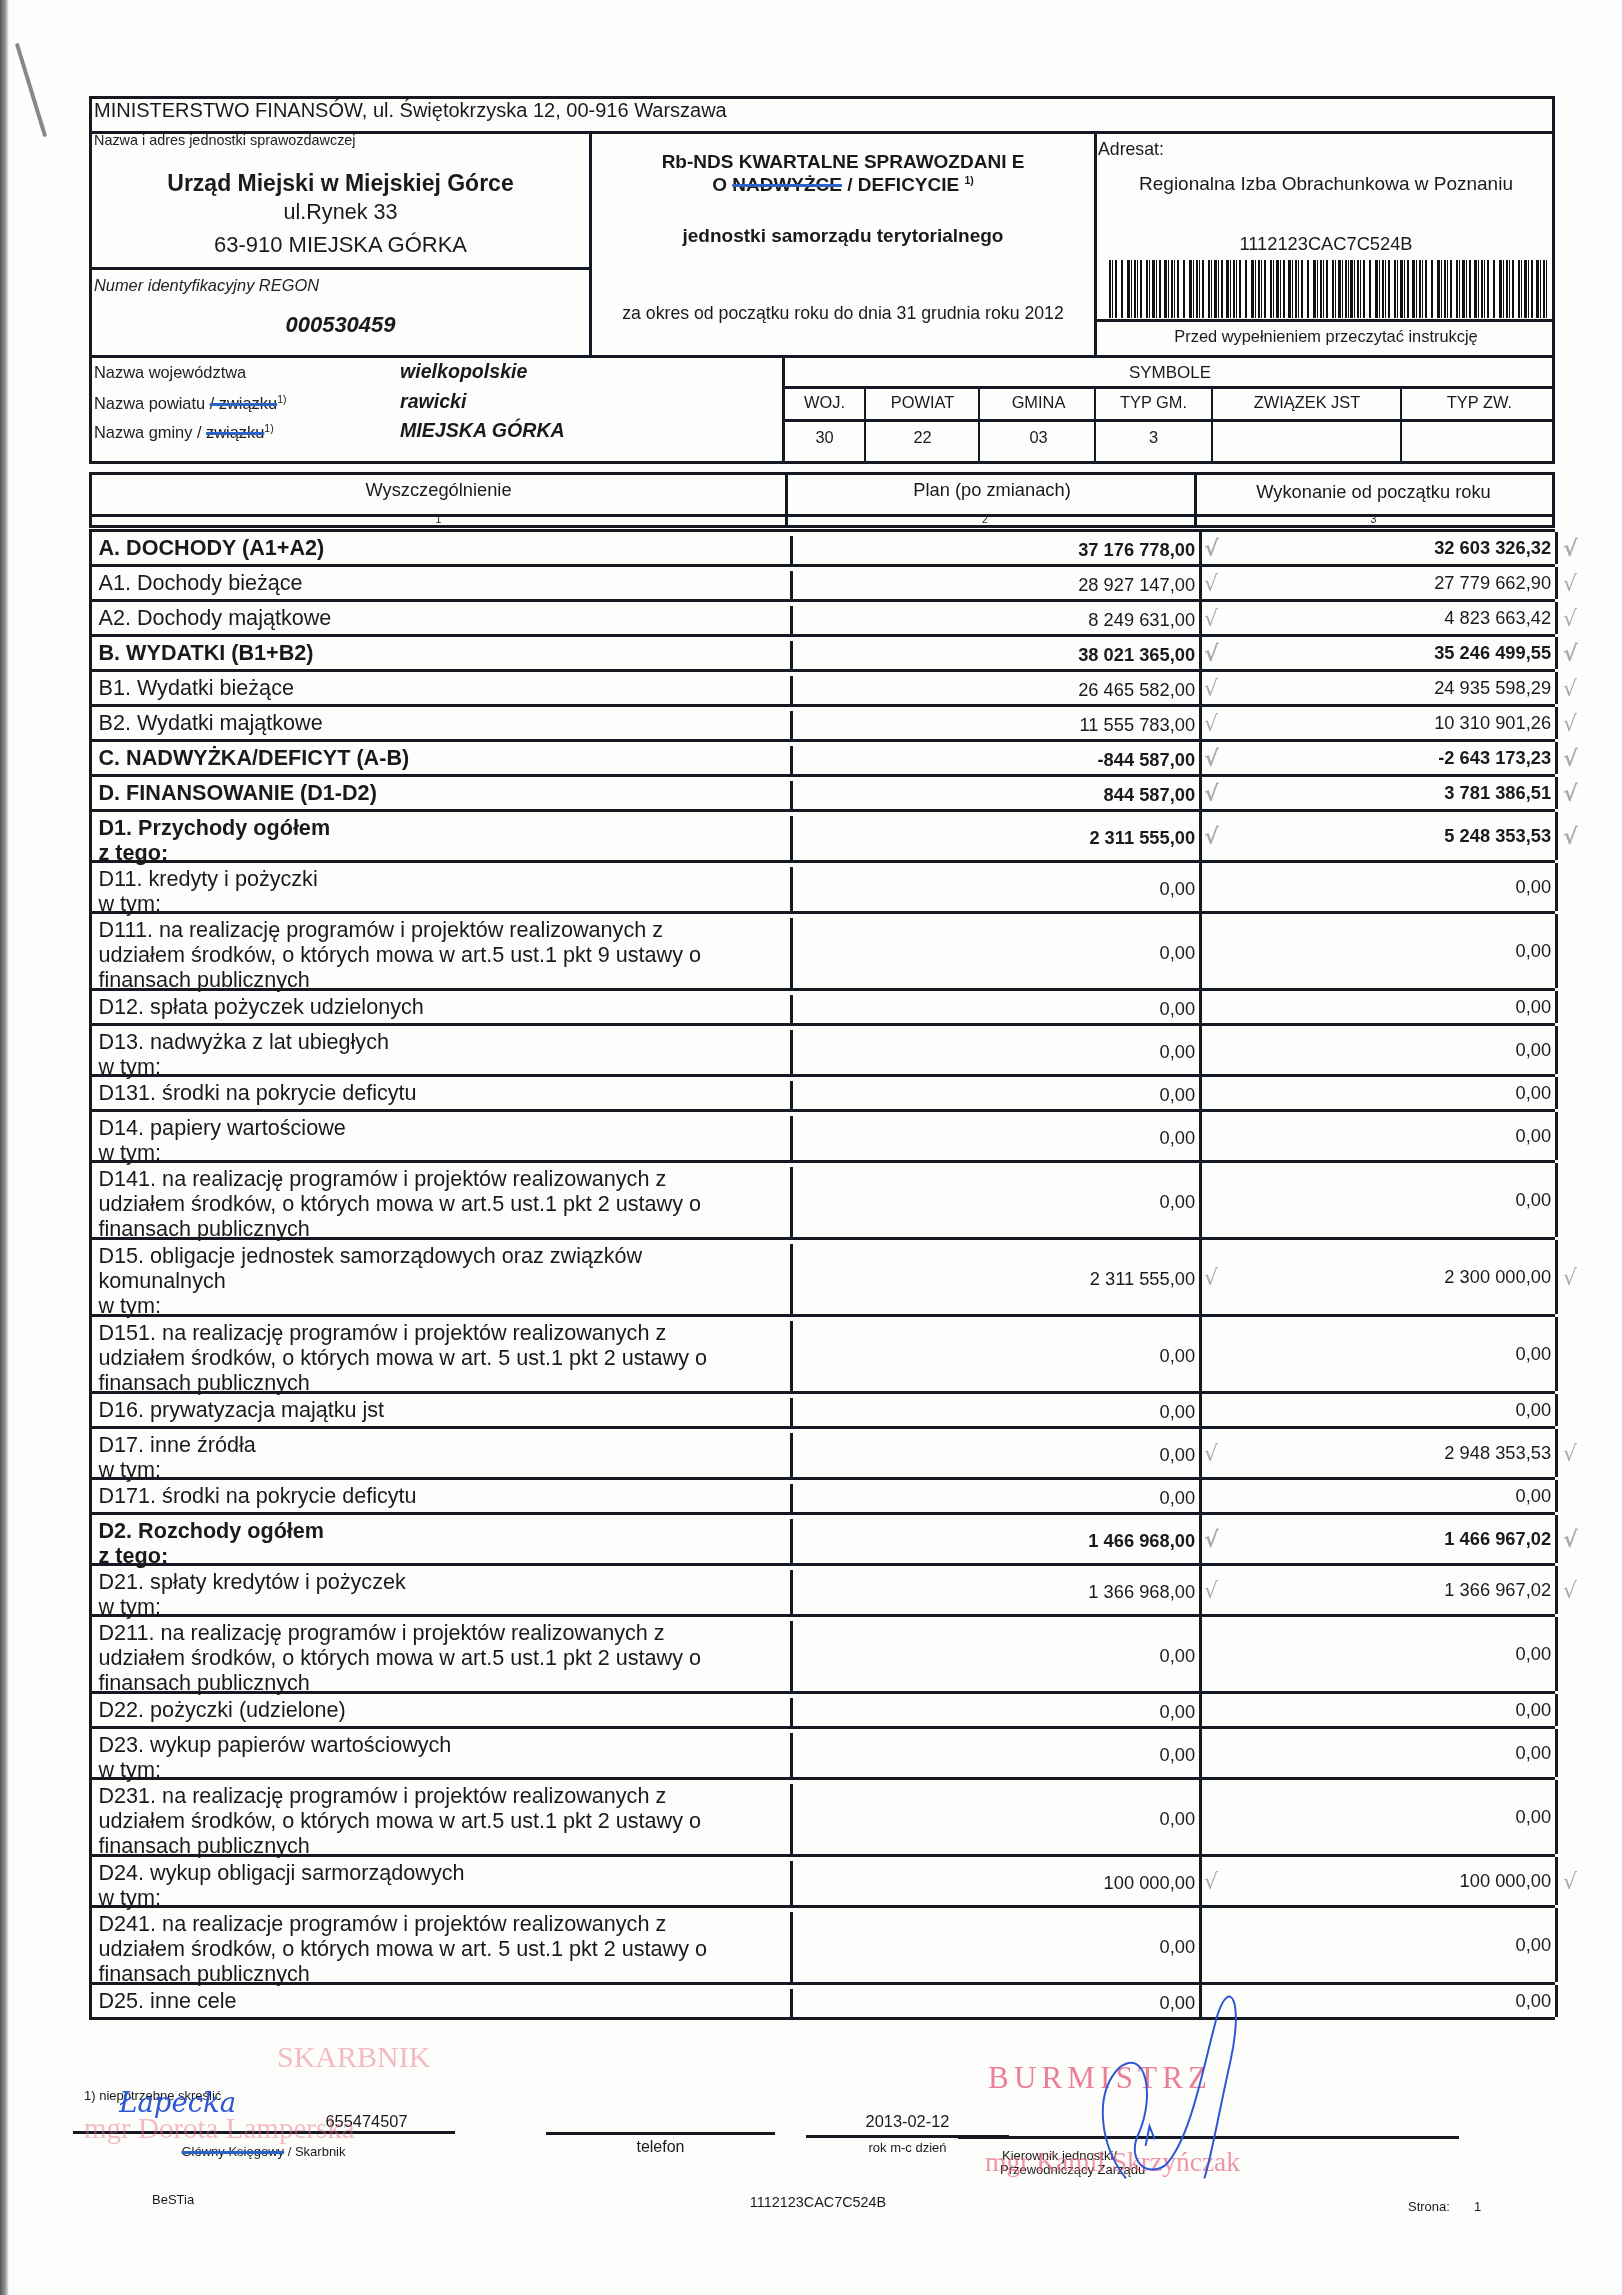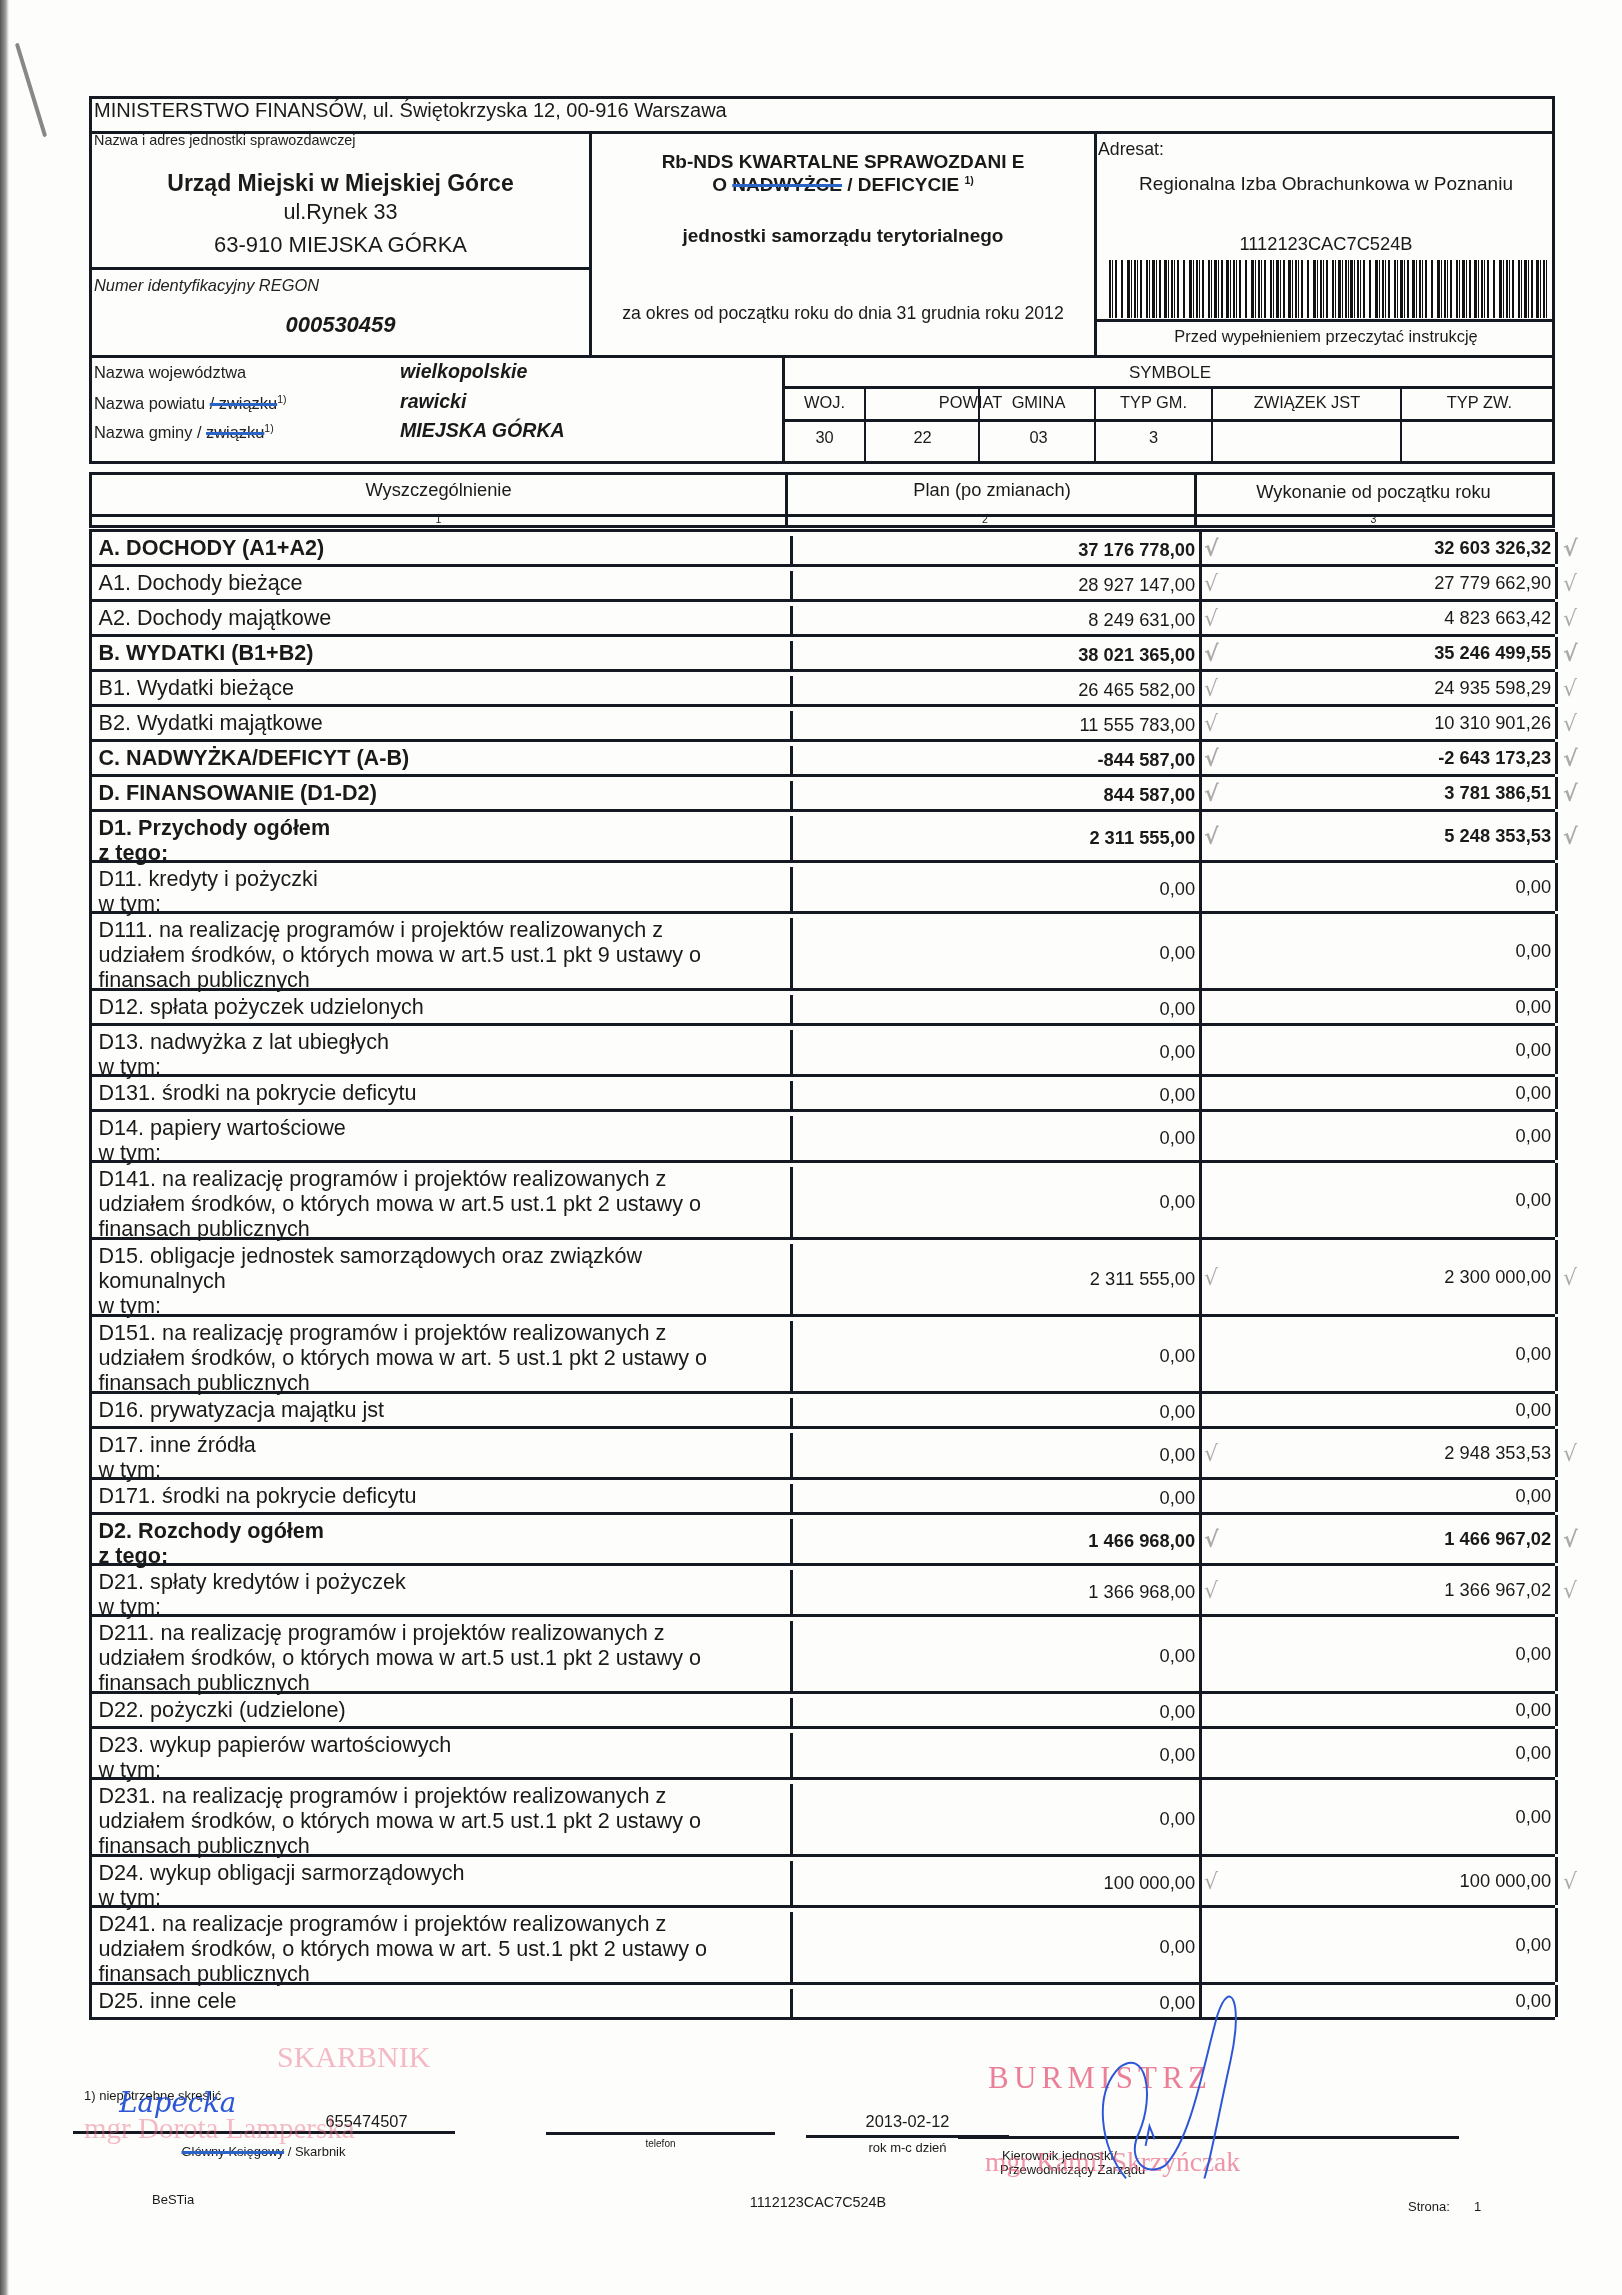--- a/index.html
+++ b/index.html
@@ -79,21 +79,21 @@
   <span>Nazwa gminy /</span> <span class="strike">związku</span><sup>1)</sup>
 </div>
 <div class="t bold ital" style="left:400px;top:420px;font-size:19.6px;">MIEJSKA GÓRKA</div>
 
 <div class="t center" style="left:785px;top:364px;width:770px;font-size:17px;">SYMBOLE</div>
 <div class="hline" style="left:782px;top:386px;width:773px;"></div>
 <div class="hline" style="left:782px;top:419px;width:773px;"></div>
 <div id="sym">
     <div class="t center" style="left: 785px; top: 393px; width: 79px; font-size: 16.4px;">WOJ.</div>
     <div class="t center" style="left: 785px; top: 428px; width: 79px; font-size: 16.4px;">30</div>
-    <div class="t center" style="left: 867px; top: 393px; width: 111px; font-size: 16.4px; margin-left: 48px;">POWIAT</div>
+    <div class="t center" style="left: 867px; top: 393px; width: 111px; font-size: 16.4px;">POWIAT</div>
     <div class="t center" style="left: 867px; top: 428px; width: 111px; font-size: 16.4px;">22</div>
     <div class="thin-v" style="left: 864px; top: 386px; height: 77px;"></div>
     <div class="t center" style="left: 982px; top: 393px; width: 113px; font-size: 16.4px;">GMINA</div>
     <div class="t center" style="left: 982px; top: 428px; width: 113px; font-size: 16.4px;">03</div>
     <div class="thin-v" style="left: 978px; top: 386px; height: 77px;"></div>
     <div class="t center" style="left: 1097px; top: 393px; width: 113px; font-size: 16.4px;">TYP GM.</div>
     <div class="t center" style="left: 1097px; top: 428px; width: 113px; font-size: 16.4px;">3</div>
     <div class="thin-v" style="left: 1094px; top: 386px; height: 77px;"></div>
     <div class="t center" style="left: 1214px; top: 393px; width: 186px; font-size: 16.4px;">ZWIĄZEK JST</div>
     <div class="t center" style="left: 1214px; top: 428px; width: 186px; font-size: 16.4px;"></div>
@@ -460,21 +460,21 @@
 <div class="hline" style="left:251px;top:2133px;width:0;"></div>
 
 <div class="hline" style="left:251px;top:2133px;width:0;"></div>
 
 <div class="hline" style="left:251px;top:2133px;width:0;"></div>
 <div class="hline" style="left:251px;top:2133px;width:0;"></div>
 
 <div class="hline" style="left:251px;top:2133px;width:0;"></div>
 
 <div class="hline" style="left:546px;top:2132px;width:229px;height:2.6px;"></div>
-<div class="t center" style="left:546px;top:2138px;width:229px;font-size:10px;">telefon</div>
+<div class="t center" style="left:546px;top:2138px;width:229px;font-size:16px;">telefon</div>
 
 <div class="t center" style="left:806px;top:2112px;width:203px;font-size:16.4px;">2013-02-12</div>
 <div class="hline" style="left:806px;top:2135px;width:203px;height:2.6px;"></div>
 <div class="t center" style="left:806px;top:2141px;width:203px;font-size:13px;">rok  m-c  dzień</div>
 
 <div class="hline" style="left:958px;top:2136px;width:501px;height:2.6px;"></div>
 <div class="t" style="left:1002px;top:2149px;font-size:13px;">Kierownik jednostki/</div>
 <div class="t" style="left:1000px;top:2163px;font-size:13px;">Przewodniczący Zarządu</div>
 
 <div class="t" style="left:152px;top:2193px;font-size:13px;">BeSTia</div>

